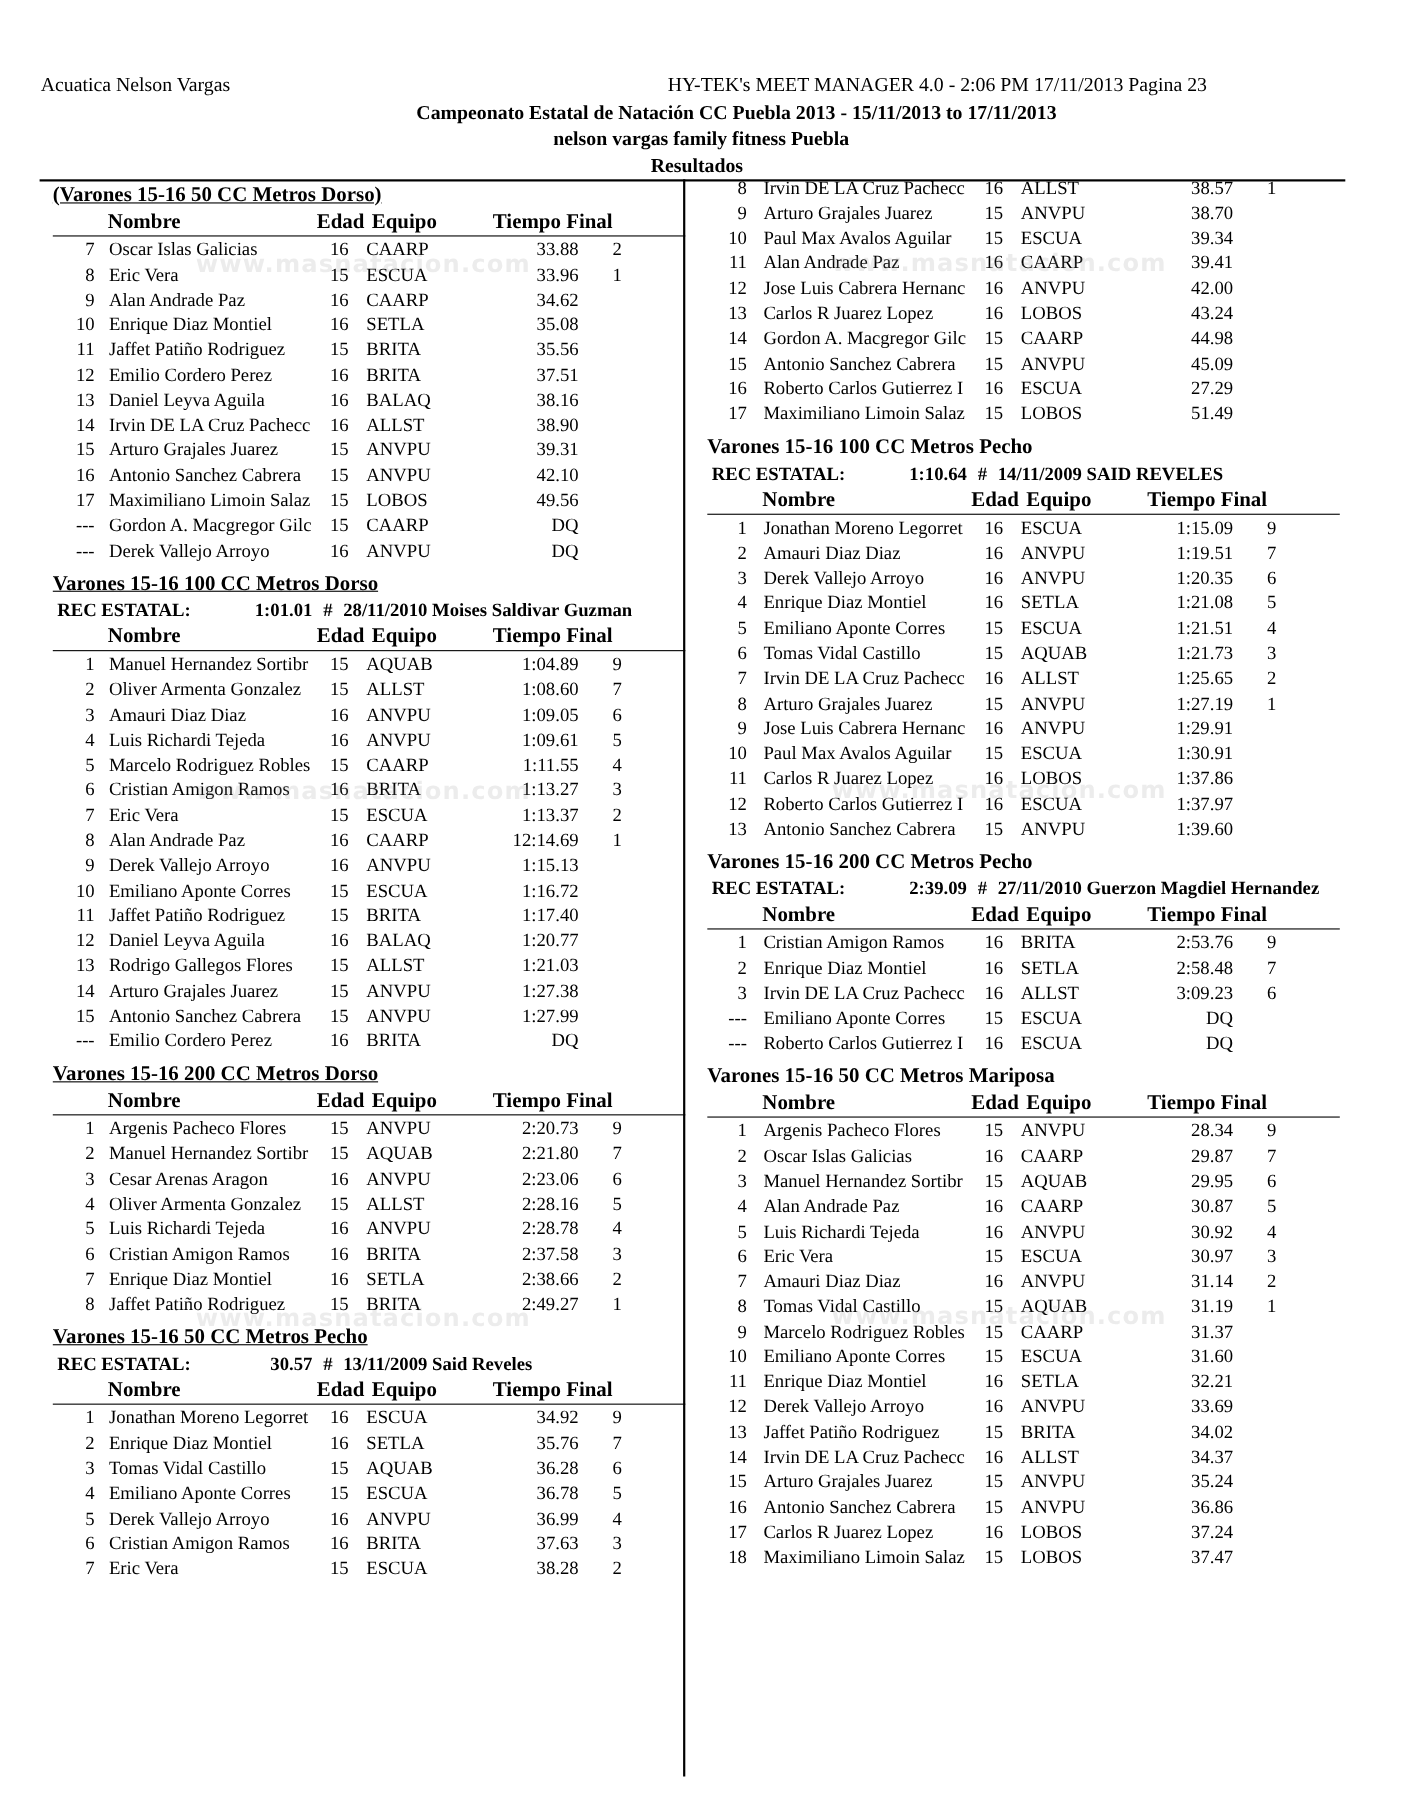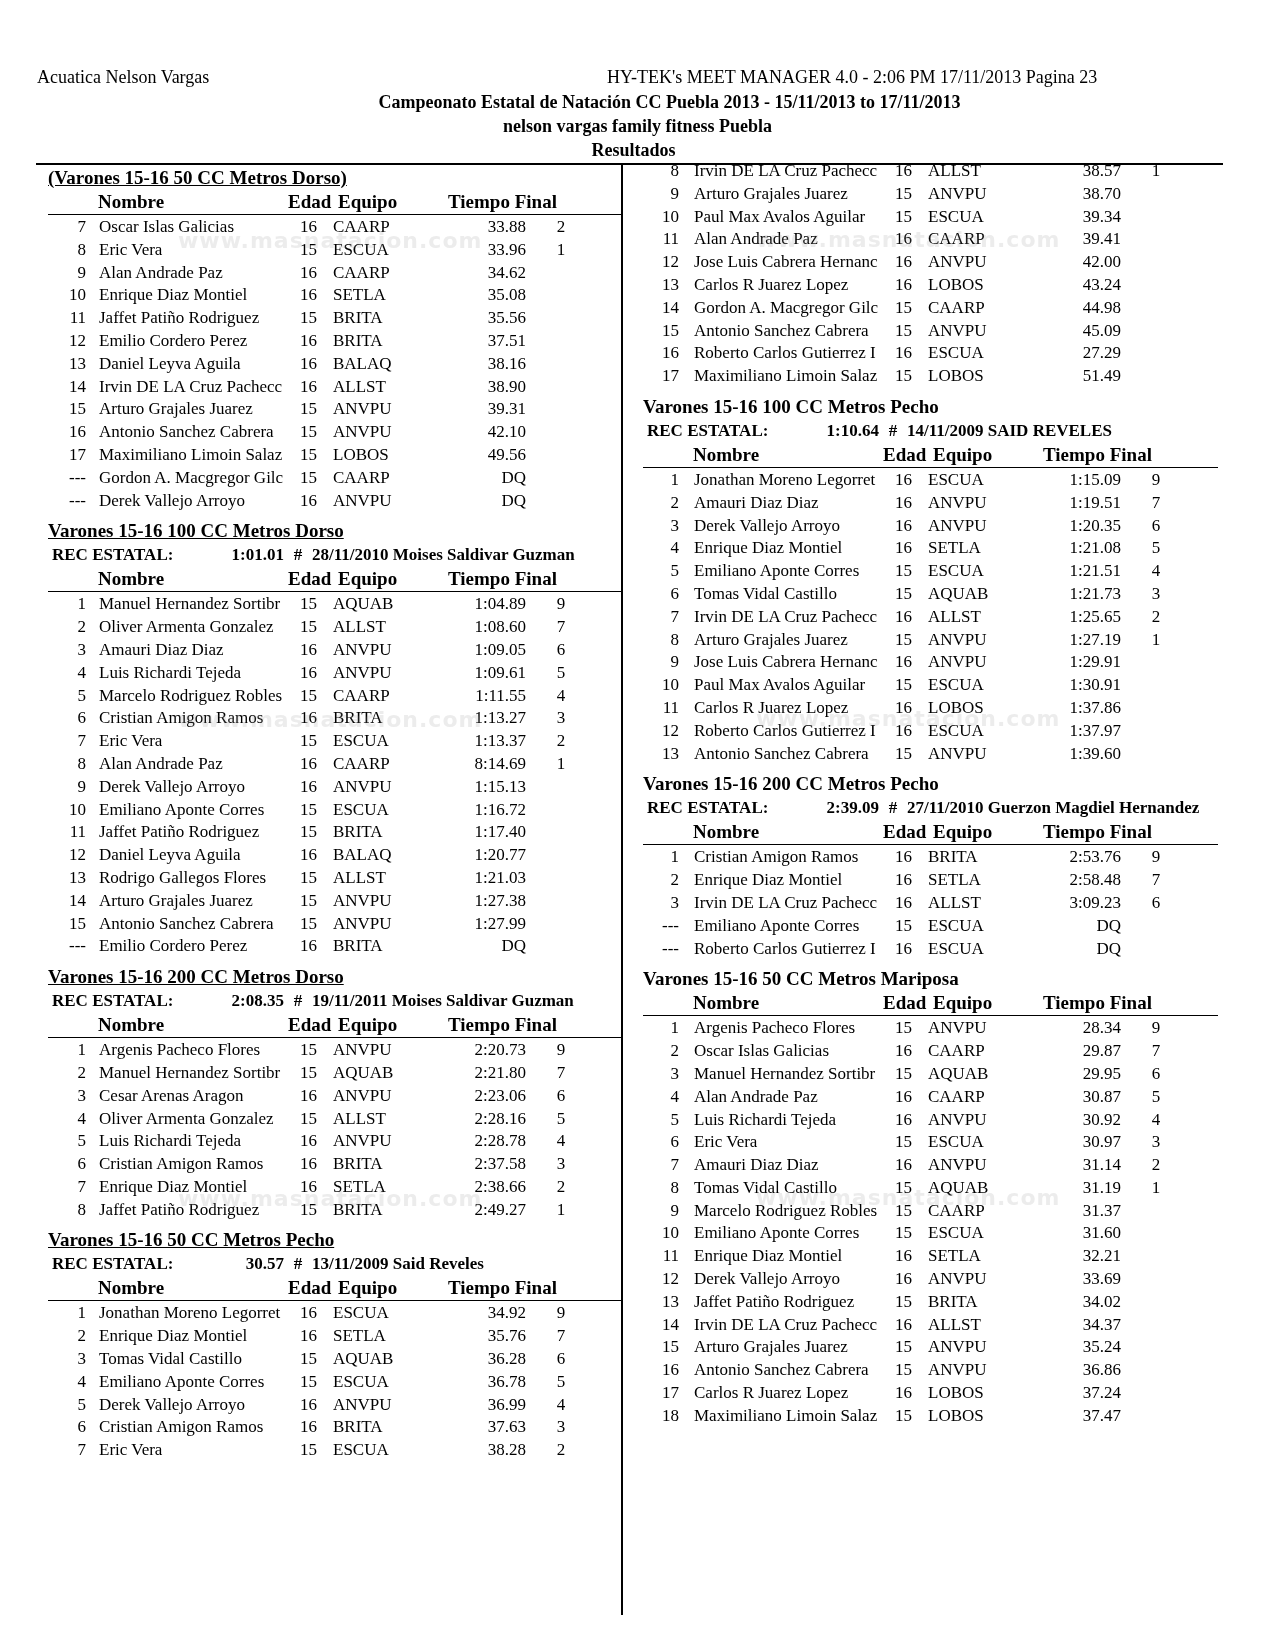--- a/index.html
+++ b/index.html
@@ -231,21 +231,21 @@
         <span class="c-age">15</span>
         <span class="c-team">ESCUA</span>
         <span class="c-time">1:13.37</span>
         <span class="c-pts">2</span>
       </div>
       <div class="row">
         <span class="c-place">8</span>
         <span class="c-name">Alan Andrade Paz</span>
         <span class="c-age">16</span>
         <span class="c-team">CAARP</span>
-        <span class="c-time">8:14.69</span>
+        <span class="c-time">12:14.69</span>
         <span class="c-pts">1</span>
       </div>
       <div class="row">
         <span class="c-place">9</span>
         <span class="c-name">Derek Vallejo Arroyo</span>
         <span class="c-age">16</span>
         <span class="c-team">ANVPU</span>
         <span class="c-time">1:15.13</span>
         <span class="c-pts"></span>
       </div>
@@ -301,21 +301,20 @@
         <span class="c-place">---</span>
         <span class="c-name">Emilio Cordero Perez</span>
         <span class="c-age">16</span>
         <span class="c-team">BRITA</span>
         <span class="c-time">DQ</span>
         <span class="c-pts"></span>
       </div>
     </div>
     <div class="event">
       <div class="ev-title">Varones 15-16 200 CC Metros Dorso</div>
-      <div class="ev-rec"><span class="rec-label">REC ESTATAL:</span><span class="rec-time">2:08.35</span><span class="rec-hash">#</span><span class="rec-detail">19/11/2011 Moises Saldivar Guzman</span></div>
       <div class="colhead">
         <span class="ch-nombre">Nombre</span>
         <span class="ch-edad">Edad</span>
         <span class="ch-equipo">Equipo</span>
         <span class="ch-tiempo">Tiempo Final</span>
       </div>
       <div class="row">
         <span class="c-place">1</span>
         <span class="c-name">Argenis Pacheco Flores</span>
         <span class="c-age">15</span>

